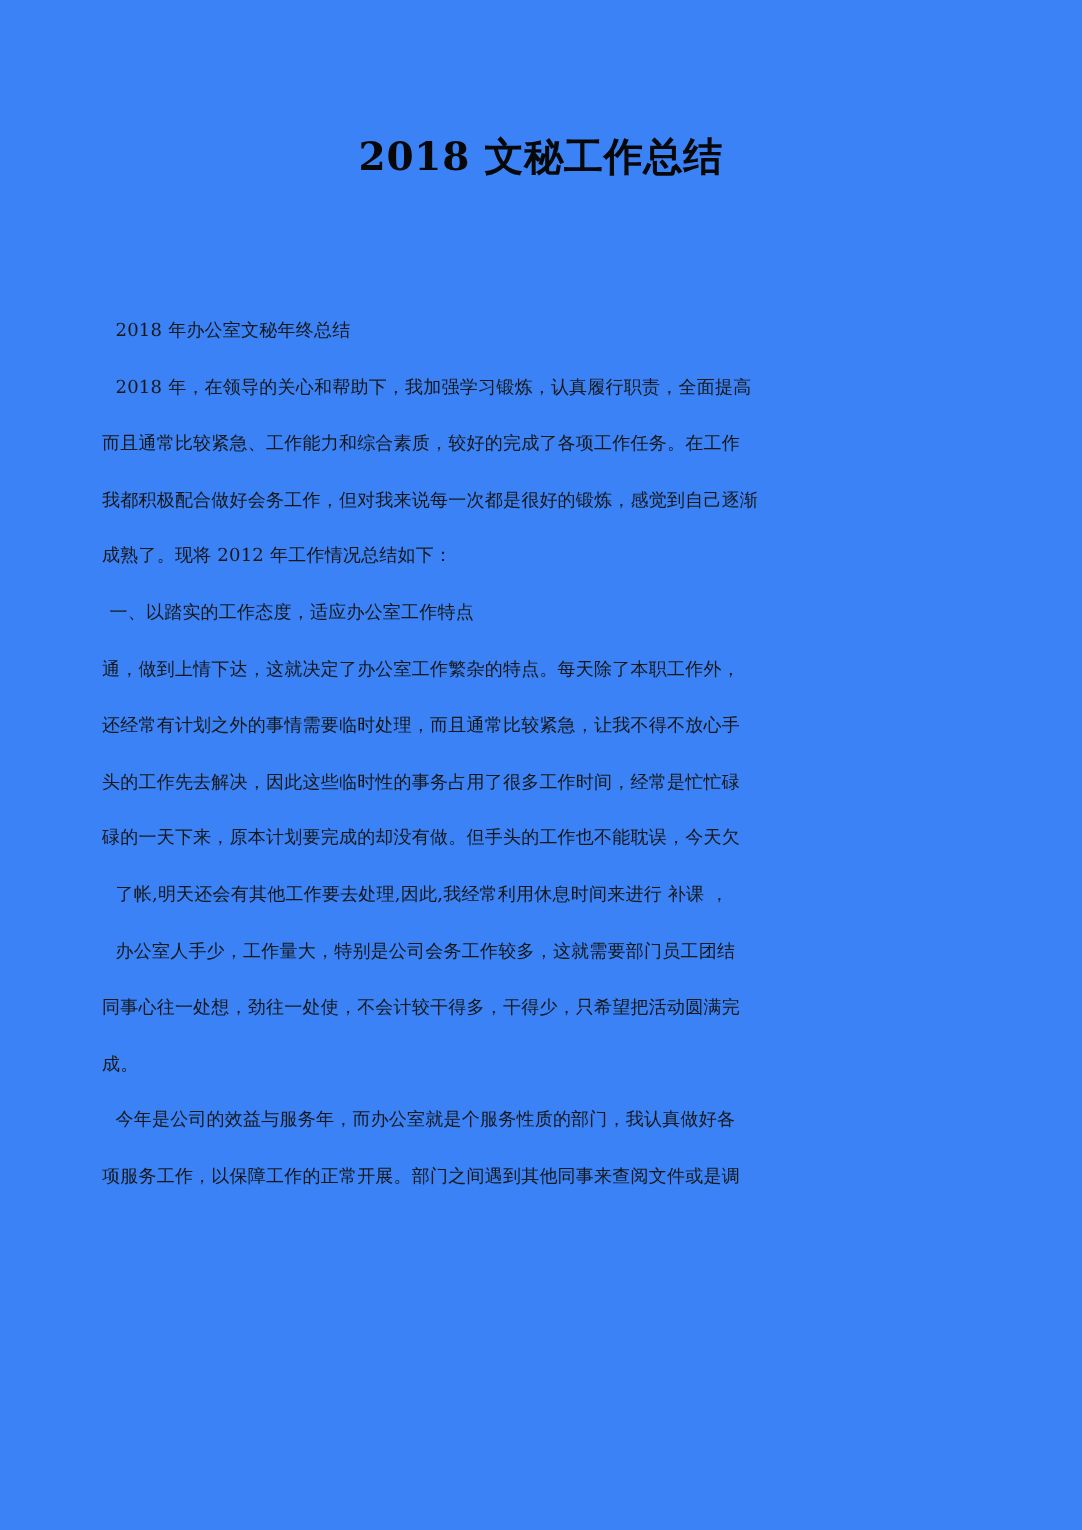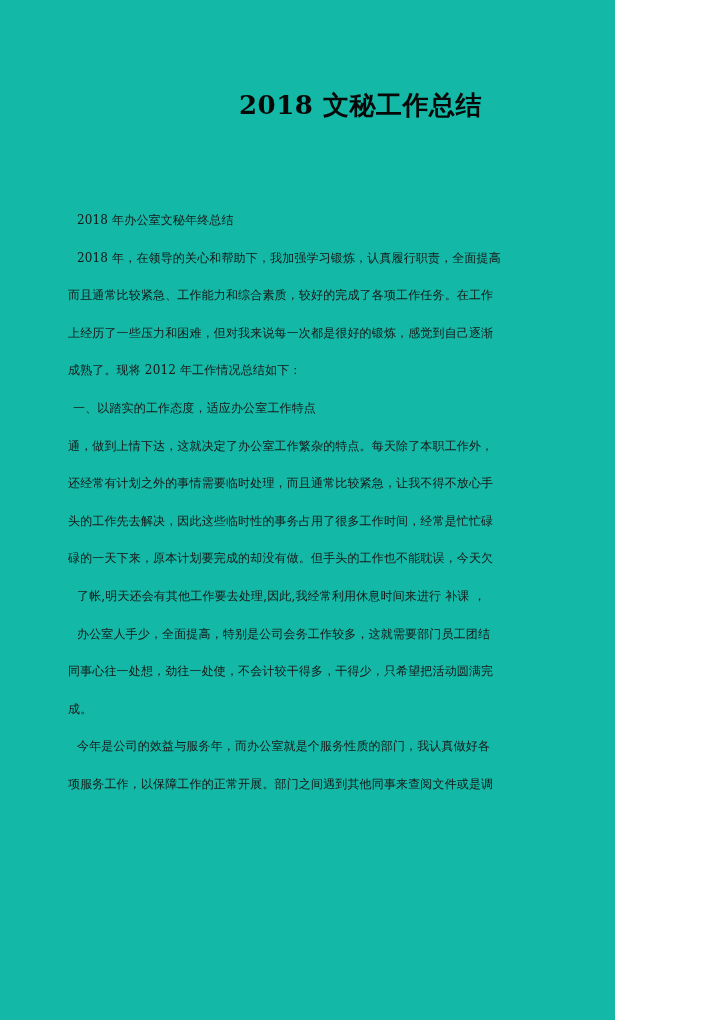--- a/index.html
+++ b/index.html
@@ -3,23 +3,23 @@
 <meta charset="utf-8">
 <title>2018 文秘工作总结</title>
 <style>
   html, body {
     margin: 0;
     padding: 0;
     background: #ffffff;
   }
   .page {
     position: relative;
-    width: 615px;
+    width: 721px;
     height: 1020px;
-    background: #14b8a6;
+    background: #3b82f6;
     overflow: hidden;
     font-family: "DejaVu Serif", "Liberation Serif", serif;
     color: #111111;
     -webkit-font-smoothing: antialiased;
   }
   .doc-title {
     position: absolute;
     top: 88px;
     left: 0;
     width: 721px;
@@ -60,35 +60,35 @@
 
   <div class="doc-title">2018 文秘工作总结</div>
 
   <div class="body-block">
       <div class="paragraph">
         <div class="line indent">2018 年办公室文秘年终总结</div>
       </div>
       <div class="paragraph">
         <div class="line indent">2018 年，在领导的关心和帮助下，我加强学习锻炼，认真履行职责，全面提高</div>
         <div class="line">而且通常比较紧急、工作能力和综合素质，较好的完成了各项工作任务。在工作</div>
-        <div class="line">上经历了一些压力和困难，但对我来说每一次都是很好的锻炼，感觉到自己逐渐</div>
+        <div class="line">我都积极配合做好会务工作，但对我来说每一次都是很好的锻炼，感觉到自己逐渐</div>
         <div class="line">成熟了。现将 2012 年工作情况总结如下：</div>
       </div>
       <div class="paragraph">
         <div class="line indent2">一、以踏实的工作态度，适应办公室工作特点</div>
       </div>
       <div class="paragraph">
         <div class="line">通，做到上情下达，这就决定了办公室工作繁杂的特点。每天除了本职工作外，</div>
         <div class="line">还经常有计划之外的事情需要临时处理，而且通常比较紧急，让我不得不放心手</div>
         <div class="line">头的工作先去解决，因此这些临时性的事务占用了很多工作时间，经常是忙忙碌</div>
         <div class="line">碌的一天下来，原本计划要完成的却没有做。但手头的工作也不能耽误，今天欠</div>
         <div class="line indent">了帐,明天还会有其他工作要去处理,因此,我经常利用休息时间来进行 补课 ，</div>
       </div>
       <div class="paragraph">
-        <div class="line indent">办公室人手少，全面提高，特别是公司会务工作较多，这就需要部门员工团结</div>
+        <div class="line indent">办公室人手少，工作量大，特别是公司会务工作较多，这就需要部门员工团结</div>
         <div class="line">同事心往一处想，劲往一处使，不会计较干得多，干得少，只希望把活动圆满完</div>
         <div class="line">成。</div>
       </div>
       <div class="paragraph">
         <div class="line indent">今年是公司的效益与服务年，而办公室就是个服务性质的部门，我认真做好各</div>
         <div class="line">项服务工作，以保障工作的正常开展。部门之间遇到其他同事来查阅文件或是调</div>
       </div>
     </div>
 
 </div>

